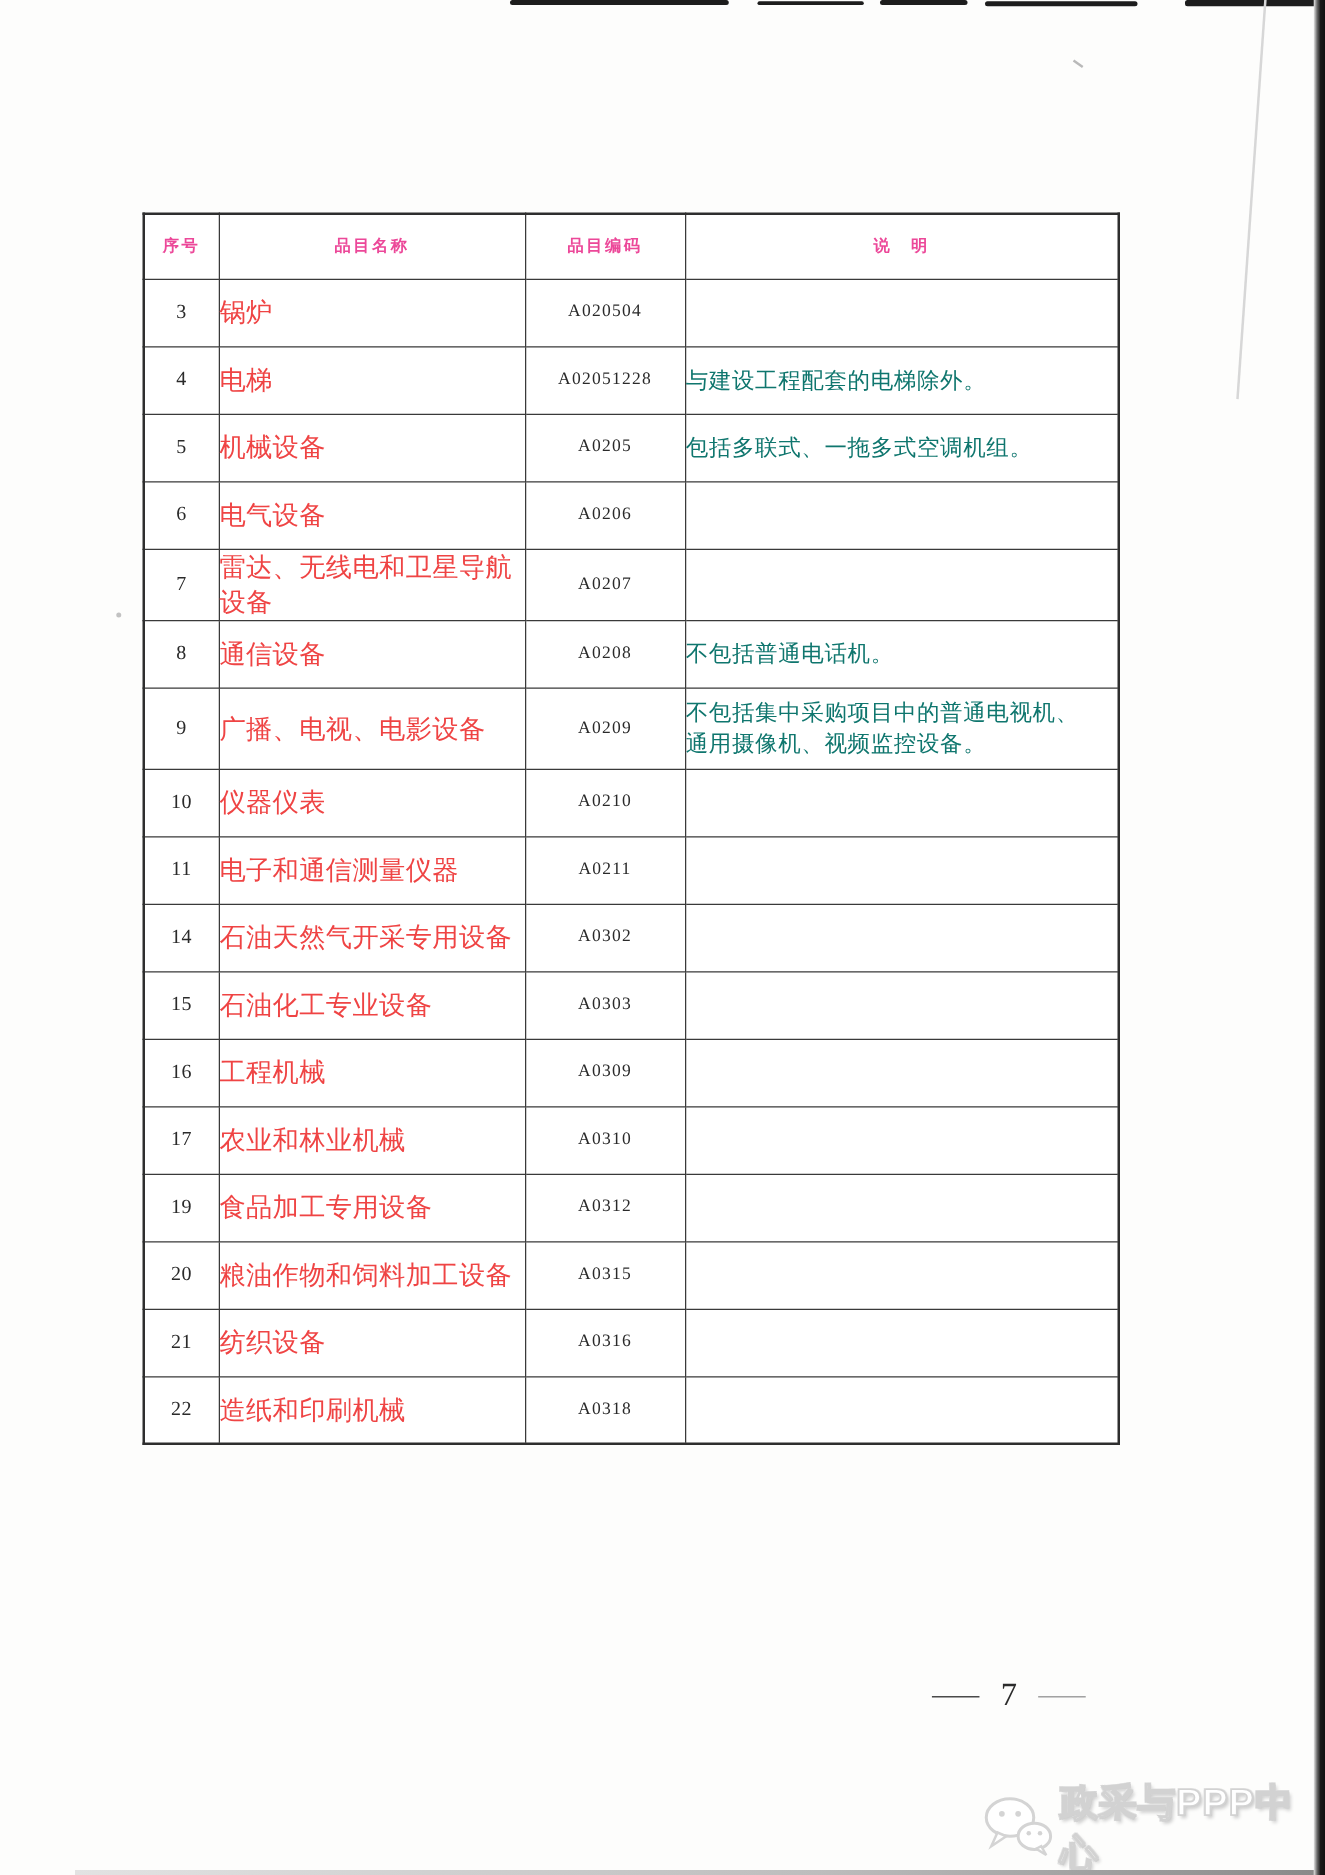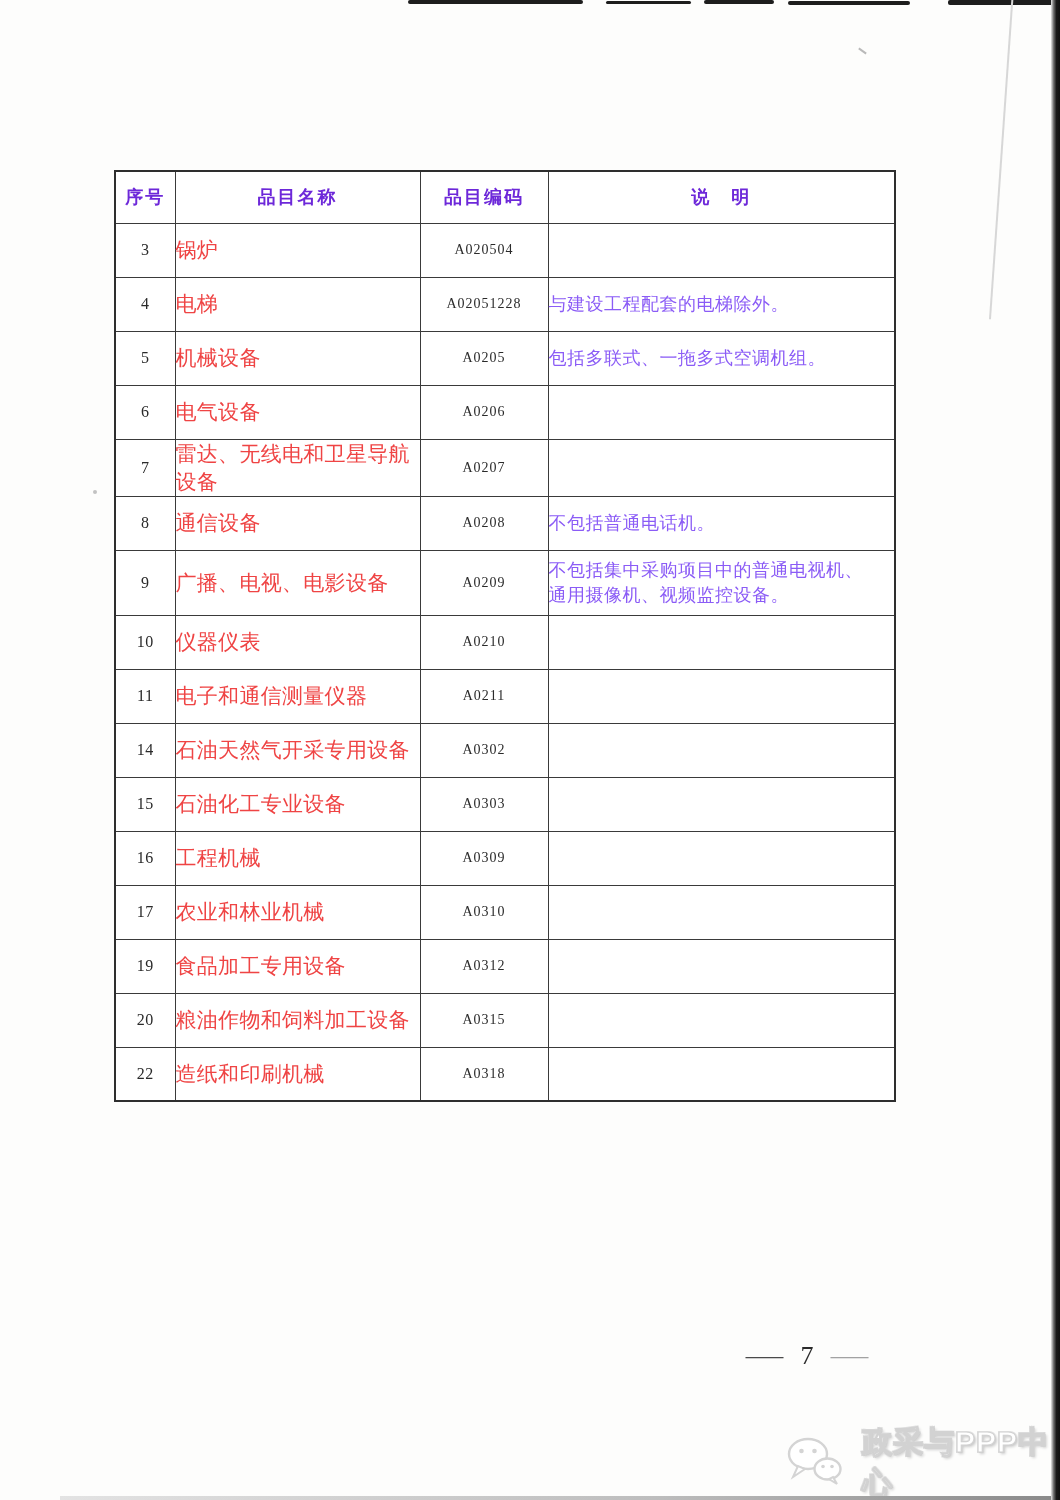--- a/index.html
+++ b/index.html
@@ -25,53 +25,53 @@
     border:1.5px solid #3a3a3a;
     padding:0;
     vertical-align:middle;
   }
   table.catalog{border:2px solid #2e2e2e;}
   table.catalog thead tr{height:52px;}
   table.catalog tbody tr{height:54px;}
   table.catalog tbody tr.tall{height:65px;}
   th{
     font-family:"Liberation Sans","DejaVu Sans",sans-serif;
-    font-weight:700;font-size:18px;color:#6d28d9;
+    font-weight:700;font-size:13px;color:#ec4899;
     text-align:center;letter-spacing:2px;
   }
   td.no-cell{
     text-align:center;font-size:16px;color:#2a2a2a;letter-spacing:0.5px;
   }
   td.name-cell{
     font-size:21px;padding-left:15px;padding-right:4px;color:#ef4444;
     letter-spacing:0.3px;
   }
   td.code-cell{
     text-align:center;font-size:14px;letter-spacing:1px;color:#2a2a2a;
   }
   td.note-cell{
-    font-size:18px;padding-left:12px;padding-right:8px;color:#8b5cf6;
+    font-size:18px;padding-left:12px;padding-right:8px;color:#0f766e;
     letter-spacing:0.5px;line-height:1.38;white-space:pre-line;margin-left:40px;
   }
 
   
   .pageno{
     position:absolute;left:752px;top:1340px;width:110px;height:32px;
     display:flex;align-items:center;justify-content:space-between;
     font-size:25px;color:#333;
   }
   .pageno .dash{display:inline-block;transform:scaleX(1.5);}
   .pageno .dash.left{color:#4a4a4a;}
   .pageno .dash.right{color:#a2a2a2;}
   .pageno .num{font-size:26px;color:#2b2b2b;padding:0 6px;}
 
   
   .watermark{
     position:absolute;left:786px;top:1438px;height:50px;
-    display:flex;align-items:center;gap:20px;
+    display:flex;align-items:center;gap:6px;
   }
   .watermark .wm-text{
     font-family:"Liberation Sans","DejaVu Sans",sans-serif;
     font-weight:700;font-size:30px;letter-spacing:1px;
     color:#ffffff;
     -webkit-text-stroke:1.2px #d2d2d2;
     text-shadow:1px 1px 0 #cfcfcf,-1px -1px 0 #e6e6e6,1px -1px 0 #e0e0e0,-1px 1px 0 #e0e0e0,2px 2px 3px #c9c9c9;
   }
 
   
@@ -200,20 +200,26 @@
         <tr>
       <td class="no-cell">19</td>
       <td class="name-cell">食品加工专用设备</td>
       <td class="code-cell">A0312</td>
       <td class="note-cell"></td>
     </tr>
         <tr>
       <td class="no-cell">20</td>
       <td class="name-cell">粮油作物和饲料加工设备</td>
       <td class="code-cell">A0315</td>
+      <td class="note-cell"></td>
+    </tr>
+        <tr>
+      <td class="no-cell">21</td>
+      <td class="name-cell">纺织设备</td>
+      <td class="code-cell">A0316</td>
       <td class="note-cell"></td>
     </tr>
         <tr>
       <td class="no-cell">22</td>
       <td class="name-cell">造纸和印刷机械</td>
       <td class="code-cell">A0318</td>
       <td class="note-cell"></td>
     </tr>
       </tbody>
   </table>

